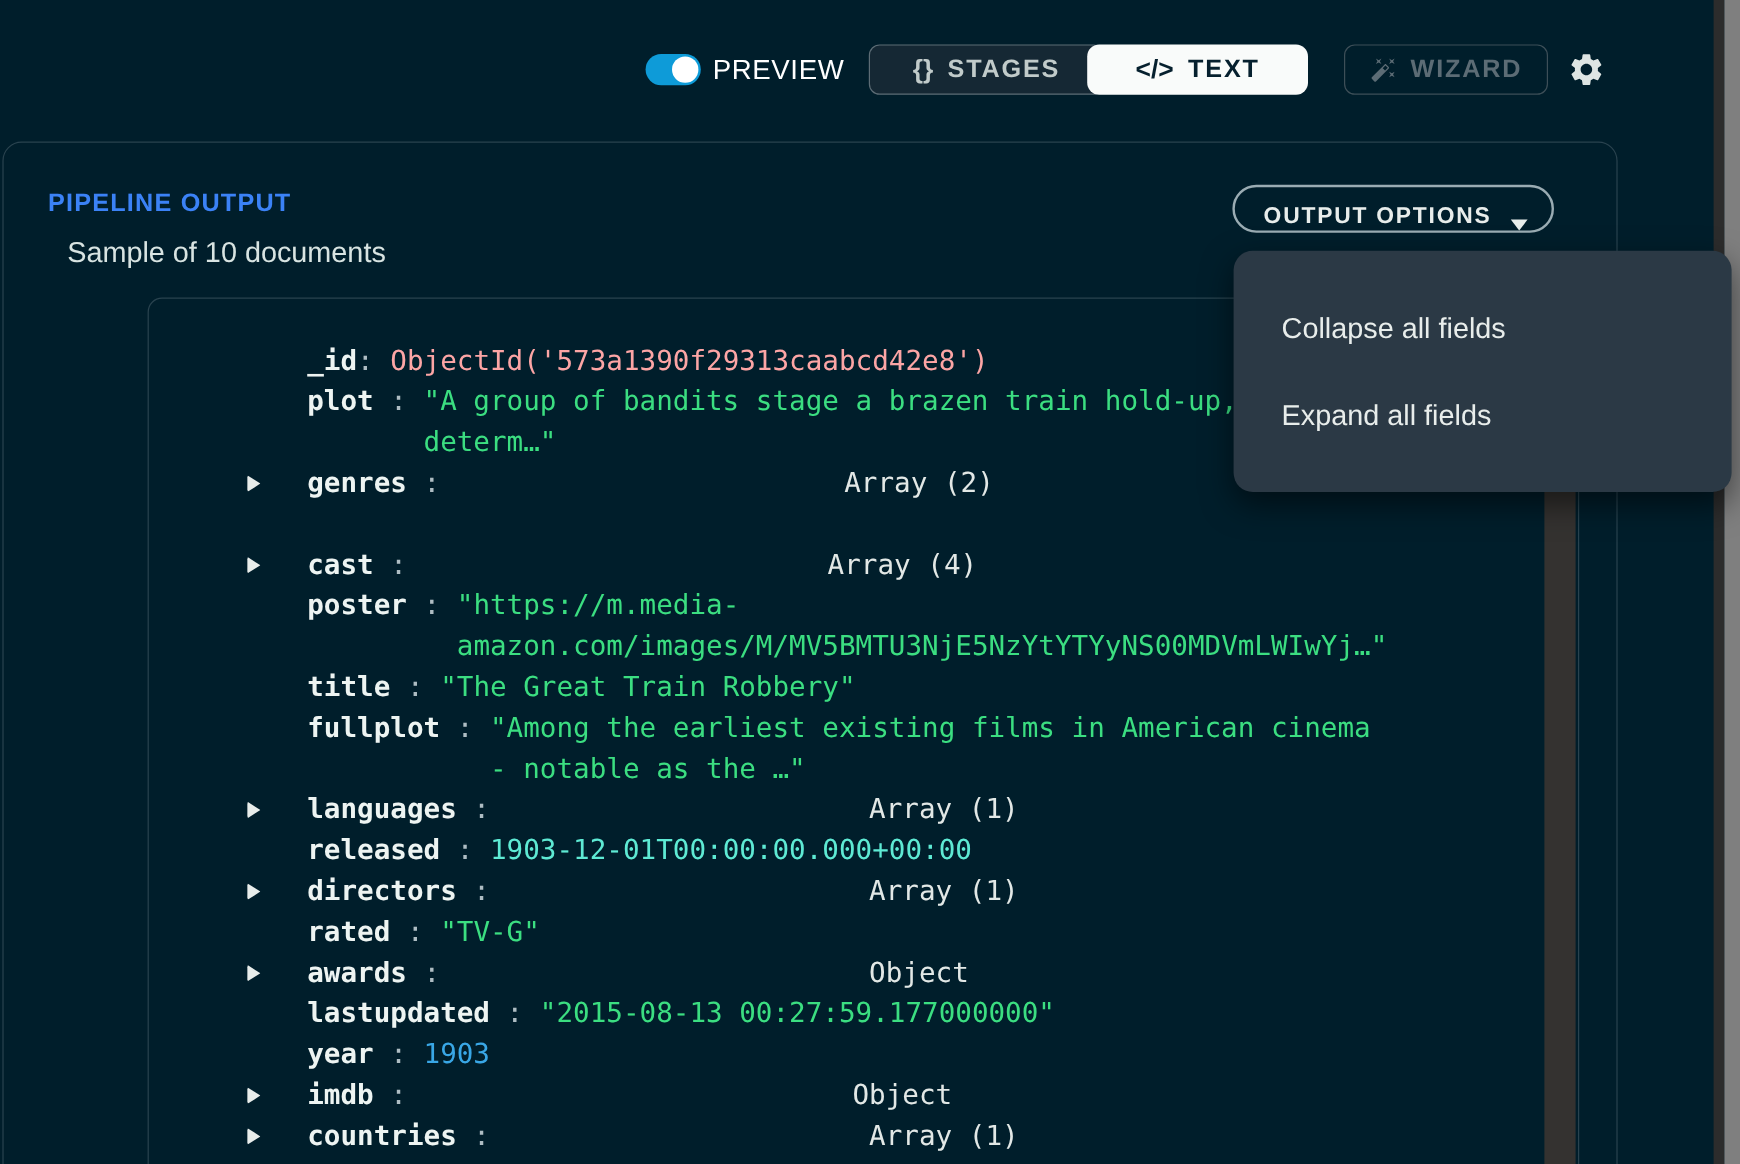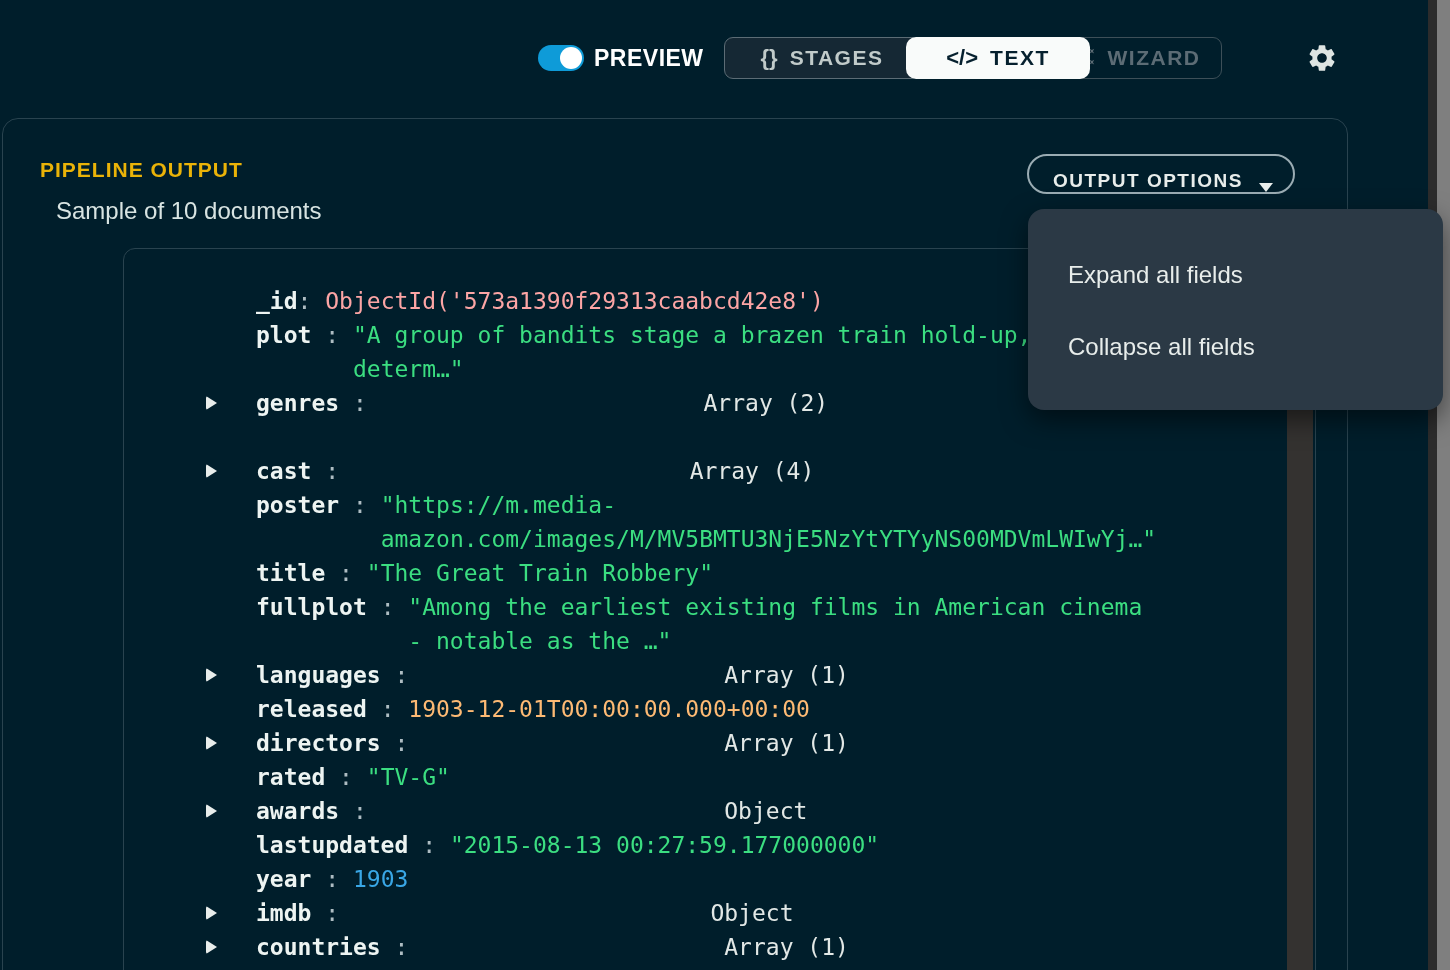--- a/index.html
+++ b/index.html
@@ -9,39 +9,39 @@
     font-family:"Liberation Sans", sans-serif;
     -webkit-font-smoothing:antialiased;
   }
   
   .edge-dark{position:absolute;left:1428px;top:0;width:9px;height:970px;background:#2C2C2C;z-index:1;}
   .edge-gray{position:absolute;left:1437px;top:0;width:13px;height:970px;background:#7F7F7F;z-index:1;}
 
   
   .toggle{position:absolute;left:538px;top:45px;width:46px;height:26px;border-radius:13px;background:#0E9BD8;cursor:pointer;}
   .toggle .knob{position:absolute;top:2px;right:2px;width:22px;height:22px;border-radius:50%;background:#FFFFFF;}
-  .preview-label{position:absolute;left:594px;top:45px;height:26px;line-height:26px;font-size:23px;font-weight:700;letter-spacing:.5px;color:#FFFFFF;}
+  .preview-label{position:absolute;left:594px;top:45px;height:26px;line-height:26px;font-size:23px;font-weight:400;letter-spacing:.5px;color:#FFFFFF;}
 
   .segmented{position:absolute;left:724px;top:37px;width:366px;height:42px;}
   .seg-stages{position:absolute;left:0;top:0;width:196px;height:42px;background:#152834;border:1px solid #5C6C75;border-radius:9px;box-sizing:border-box;
     display:flex;align-items:center;justify-content:center;gap:12px;color:#C1CBCA;font-weight:700;font-size:21px;letter-spacing:1.5px;cursor:pointer;}
   .seg-text{position:absolute;right:0;top:0;width:184px;height:42px;background:#F9FBFA;border-radius:10px;
     display:flex;align-items:center;justify-content:center;gap:12px;color:#06202E;font-weight:700;font-size:21px;letter-spacing:1.5px;cursor:pointer;z-index:2;}
   .seg-icon{font-weight:700;font-size:22px;letter-spacing:0;}
 
-  .wizard-btn{position:absolute;left:1052px;top:37px;width:170px;height:42px;border:1px solid #3D4F58;border-radius:9px;box-sizing:border-box;
+  .wizard-btn{position:absolute;left:1120px;top:37px;width:170px;height:42px;border:1px solid #3D4F58;border-radius:9px;box-sizing:border-box;
     display:flex;align-items:center;justify-content:center;gap:12px;color:#5C6C75;font-weight:700;font-size:21px;letter-spacing:1.5px;cursor:pointer;}
   .wizard-btn svg{width:22px;height:22px;fill:#5C6C75;}
   .gear-btn{position:absolute;left:1306px;top:42px;width:32px;height:32px;cursor:pointer;}
   .gear-btn svg{width:32px;height:32px;fill:#DEE5E3;}
 
   
   .panel{position:absolute;left:2px;top:118px;width:1346px;height:880px;box-sizing:border-box;
     border:1px solid #29434F;border-radius:16px 16px 0 0;background:#001E2B;}
-  .panel-title{position:absolute;left:40px;top:158px;font-size:21px;font-weight:700;letter-spacing:1px;color:#eab308;}
+  .panel-title{position:absolute;left:40px;top:158px;font-size:21px;font-weight:700;letter-spacing:1px;color:#3b82f6;}
   .panel-subtitle{position:absolute;left:56px;top:197px;font-size:24px;font-weight:400;color:#D8E4E2;}
 
   .output-options{position:absolute;left:1027px;top:154px;height:40px;box-sizing:border-box;
     display:flex;align-items:flex-end;padding:0 20px 0 24px;border:2px solid #9AACB3;border-radius:22px;
     background:transparent;color:#E8EDEB;font-family:"Liberation Sans", sans-serif;
     font-size:19px;font-weight:700;letter-spacing:1.5px;cursor:pointer;z-index:5;}
   .output-options .caret-down{margin-left:16px;width:0;height:0;border-left:7px solid transparent;border-right:7px solid transparent;border-top:9px solid #E8EDEB;}
 
   
   .doc-card{position:absolute;left:123px;top:248px;width:1193px;height:760px;box-sizing:border-box;
@@ -54,21 +54,21 @@
   .caret-cell{flex:0 0 25px;height:34px;position:relative;cursor:pointer;}
   .caret-cell .tri{position:absolute;left:0;top:10px;width:0;height:0;
     border-top:7px solid transparent;border-bottom:7px solid transparent;border-left:11px solid #E8EDEB;border-radius:2px;}
   .row-content{display:flex;width:920px;}
   .kv-key{white-space:pre;}
   .kv-key .k{font-weight:700;color:#EDF4F2;margin-left:25px;}
   .kv-key .sep{color:#AEBDC3;}
   .kv-value{flex:1 1 auto;min-width:0;overflow-wrap:normal;word-break:normal;}
   .val-string{color:#3BDE81;}
   .val-number{color:#39A7E6;}
-  .val-date{color:#fdba74;}
+  .val-date{color:#5eead4;}
   .val-objectid{color:#fca5a5;}
   .val-plain{color:#E2E8E6;text-align:center;}
 
   
   .menu{position:absolute;left:1028px;top:209px;width:415px;height:201px;box-sizing:border-box;
     background:#2B3945;border-radius:16px;box-shadow:0 10px 26px rgba(0,0,0,.5);padding-top:30px;z-index:20;}
   .menu-item{height:72px;display:flex;align-items:center;padding-left:40px;
     color:#E8EDEB;font-size:24px;font-weight:400;cursor:pointer;}
 </style>
 </head>
@@ -268,15 +268,15 @@
     <span class="row-content">
       <span class="kv-key"><span class="k">type</span><span class="sep"> : </span></span>
       <span class="kv-value val-string">"movie"</span>
     </span>
   </div>
 </div>
   <div class="doc-scrollbar"></div>
 </div>
 
 <div class="menu">
+  <div class="menu-item">Collapse all fields</div>
   <div class="menu-item">Expand all fields</div>
-  <div class="menu-item">Collapse all fields</div>
 </div>
 
 </body></html>

